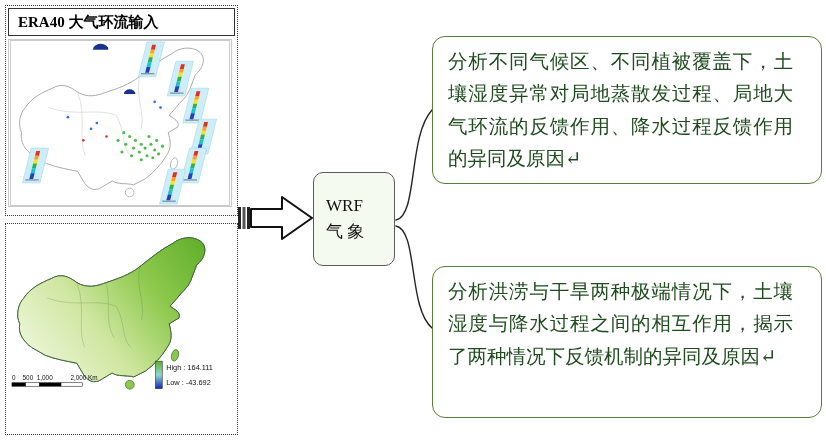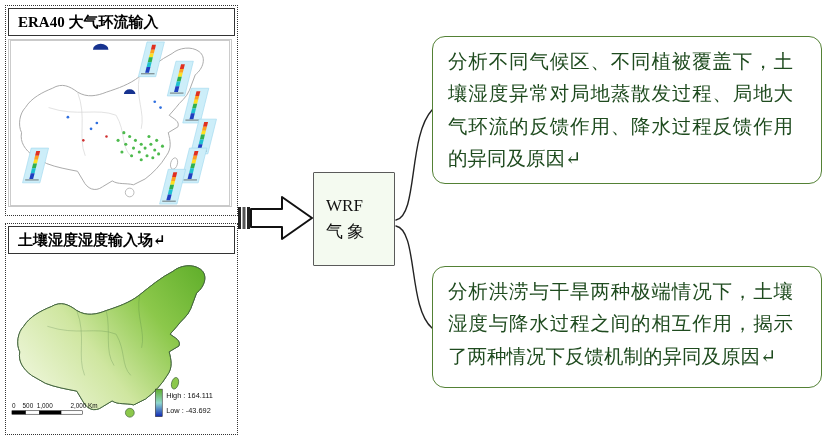--- a/index.html
+++ b/index.html
@@ -15,31 +15,31 @@
   .panel-soil{left:5px;top:223px;width:233px;height:212px;}
   .titlebox{
     border:1px solid #333;background:#fff;color:#000;
     padding:4px 24px 3px 9px;font-size:15px;font-weight:600;line-height:1.25;
     white-space:nowrap;overflow:hidden;
   }
   .mapwrap{margin-top:3px;}
   .map-frame{border:1px solid #c9c9c9;}
   .wrf-node{
     position:absolute;left:313px;top:172px;width:82px;height:94px;
-    border:1.2px solid #5a5a5a;border-radius:1px;background:#f4faf0;
+    border:1.2px solid #5a5a5a;border-radius:10px;background:#f4faf0;
     display:flex;flex-direction:column;justify-content:center;
     padding-left:12px;font-size:17px;line-height:1.55;color:#111;
   }
   .roundbox{
     position:absolute;border:1.4px solid #538135;border-radius:13px;background:#fff;
     color:#1f4b1f;padding:9px 28px 8px 15px;font-size:19.5px;line-height:1.66;
     text-align:justify;
   }
   .box1{left:432px;top:36px;width:390px;height:148px;}
-  .box2{left:432px;top:266px;width:390px;height:122px;}
+  .box2{left:432px;top:266px;width:390px;height:152px;}
   .arrow-svg{position:absolute;left:238px;top:192px;}
   .brace-svg{position:absolute;left:394px;top:96px;}
 </style>
 </head>
 <body>
 
 <div class="canvas">
 
   <div class="dotted panel-era40">
     <div class="titlebox">ERA40  大气环流输入</div>
@@ -118,21 +118,20 @@
         <g>
           <path d="M86,10 a8,6 0 0 1 16,0 z" fill="#16328f"></path>
           <path d="M118,56 a6,5 0 0 1 12,0 z" fill="#16328f"></path>
         </g>
         <rect x="0.5" y="0.5" width="227" height="171" fill="none" stroke="#c9c9c9"></rect>
       </svg>
     </div>
   </div>
 
   <div class="dotted panel-soil">
-    <div class="titlebox">土壤湿度湿度输入场↵</div>
     <div class="mapwrap">
       <svg width="224" height="170" viewBox="0 0 228 172" xmlns="http://www.w3.org/2000/svg">
         <defs>
           <linearGradient id="gGreen" x1="1" y1="0" x2="0" y2="0.6">
             <stop offset="0" stop-color="#5fae2a"></stop>
             <stop offset="0.35" stop-color="#8cc84b"></stop>
             <stop offset="0.7" stop-color="#cfe6a0"></stop>
             <stop offset="1" stop-color="#e8f3cf"></stop>
           </linearGradient>
           <radialGradient id="gBlue" cx="0.22" cy="0.78" r="0.38">

